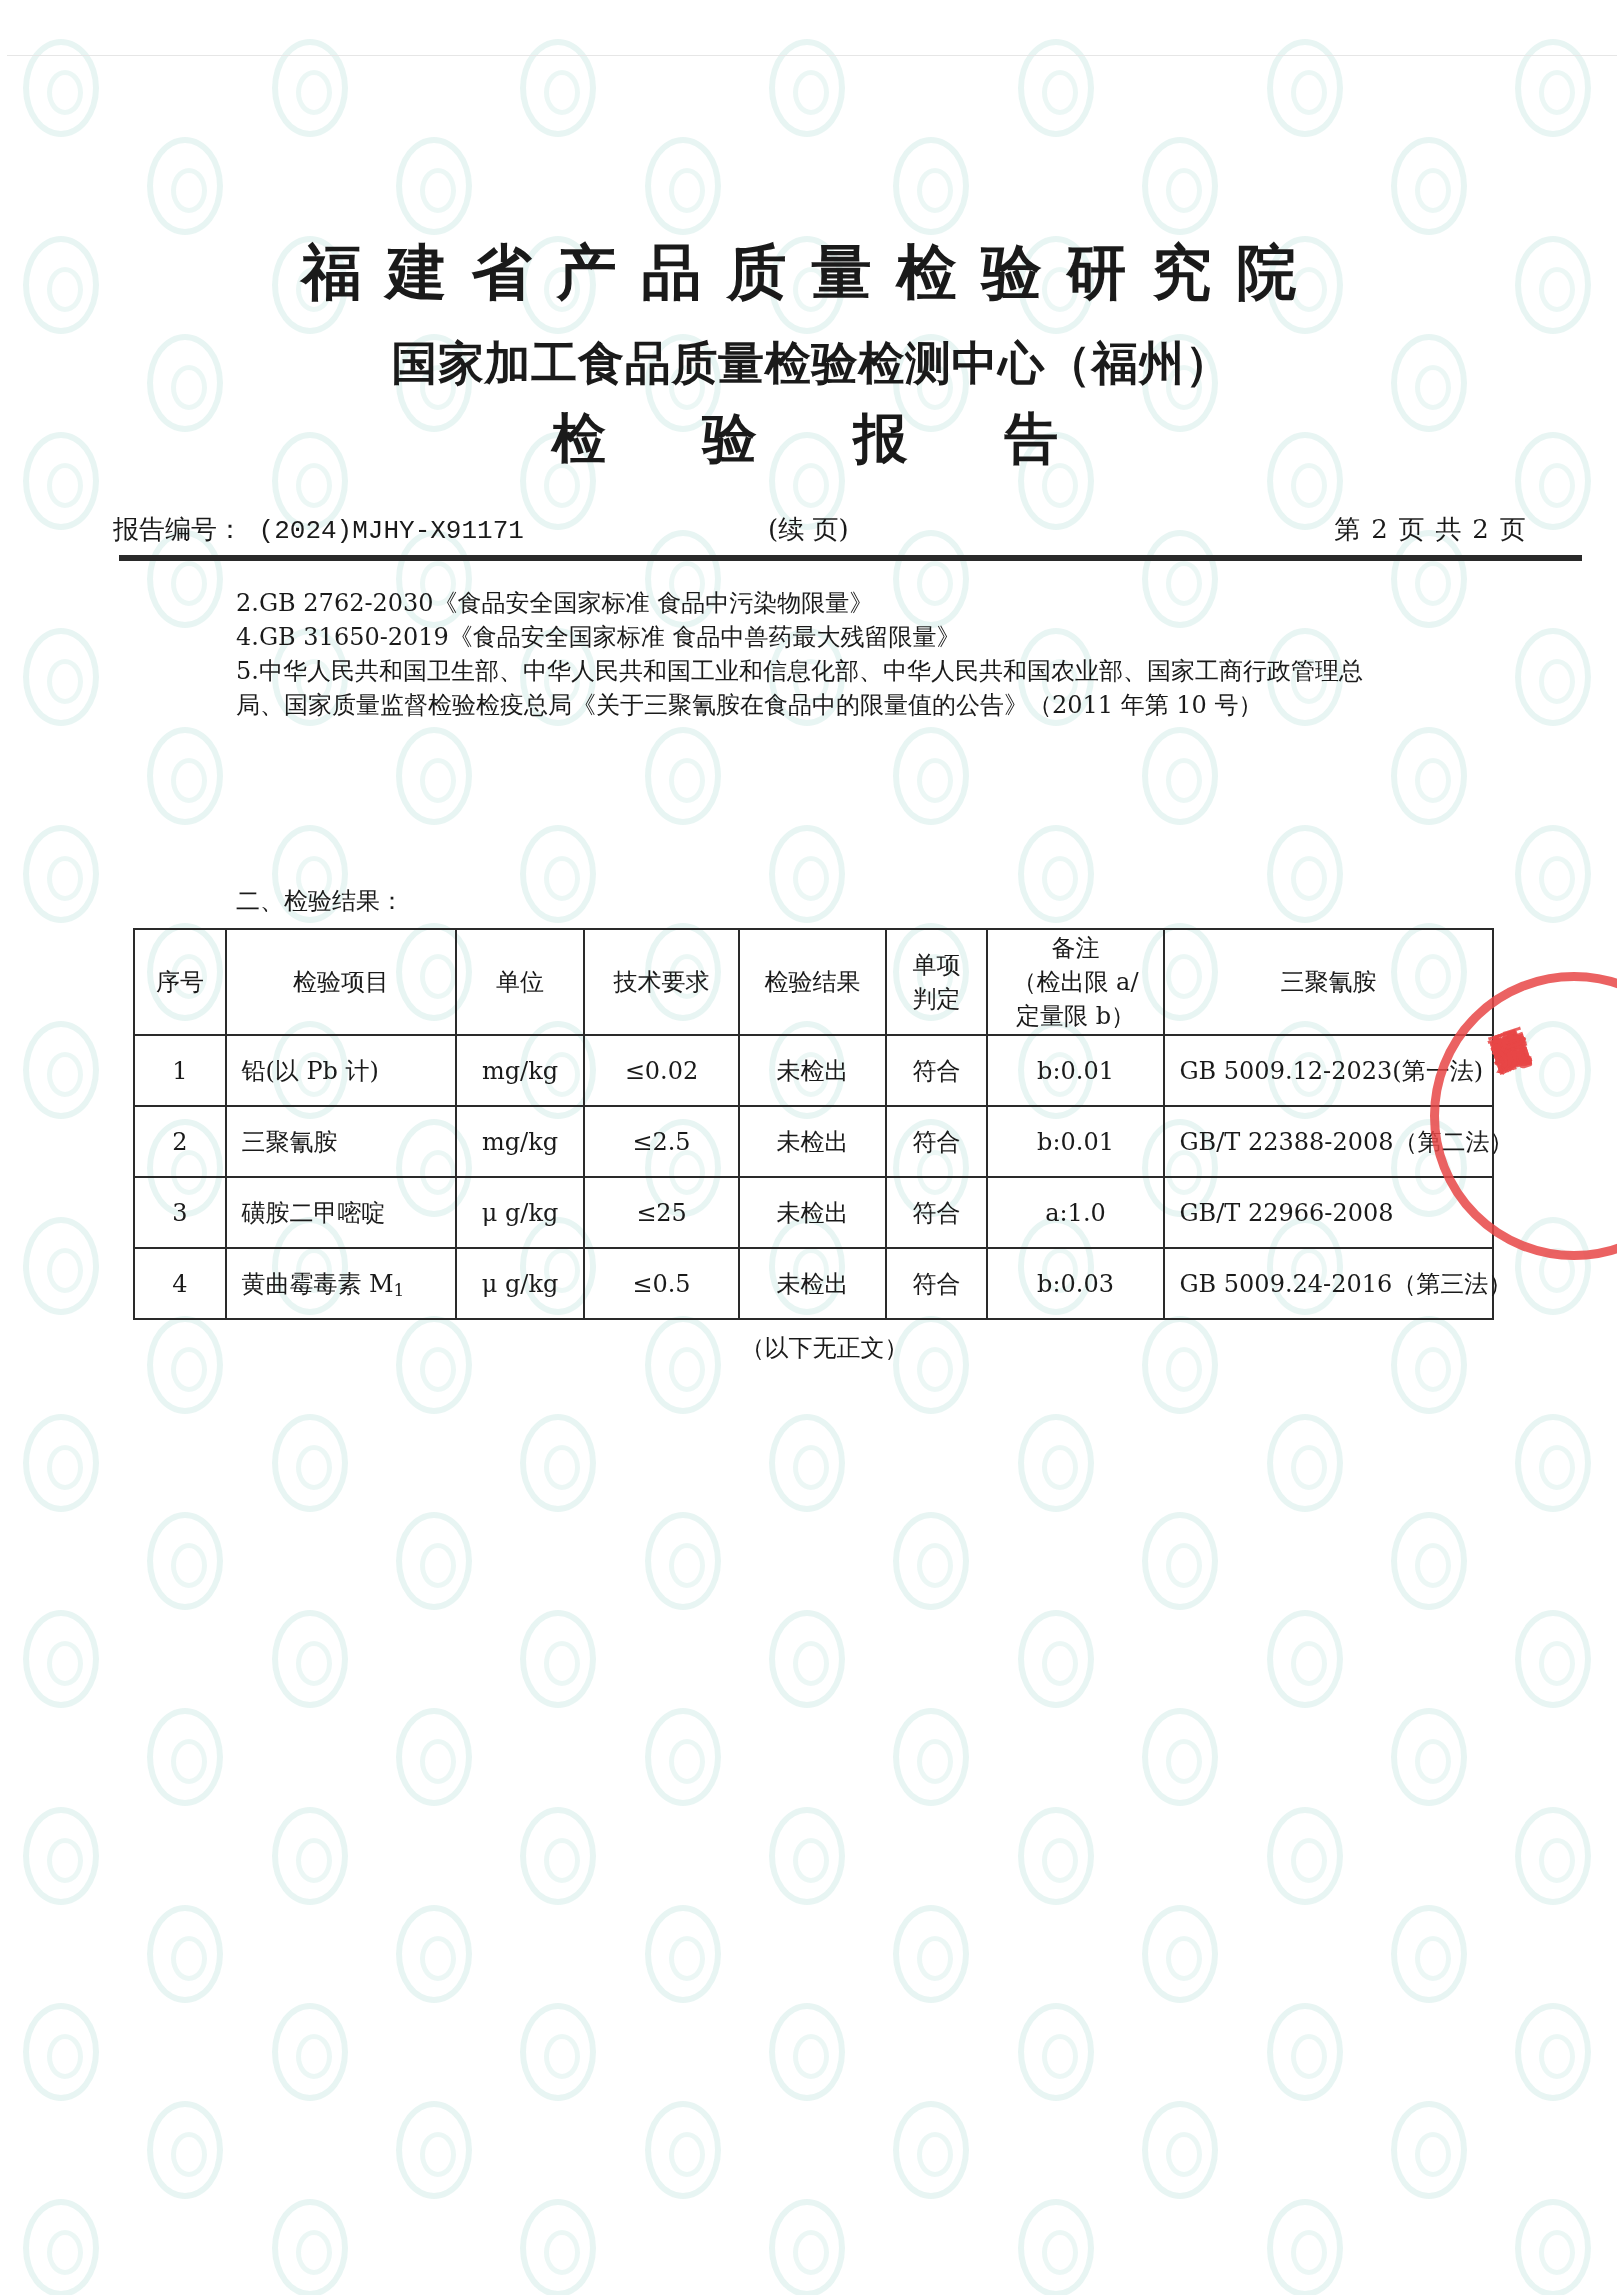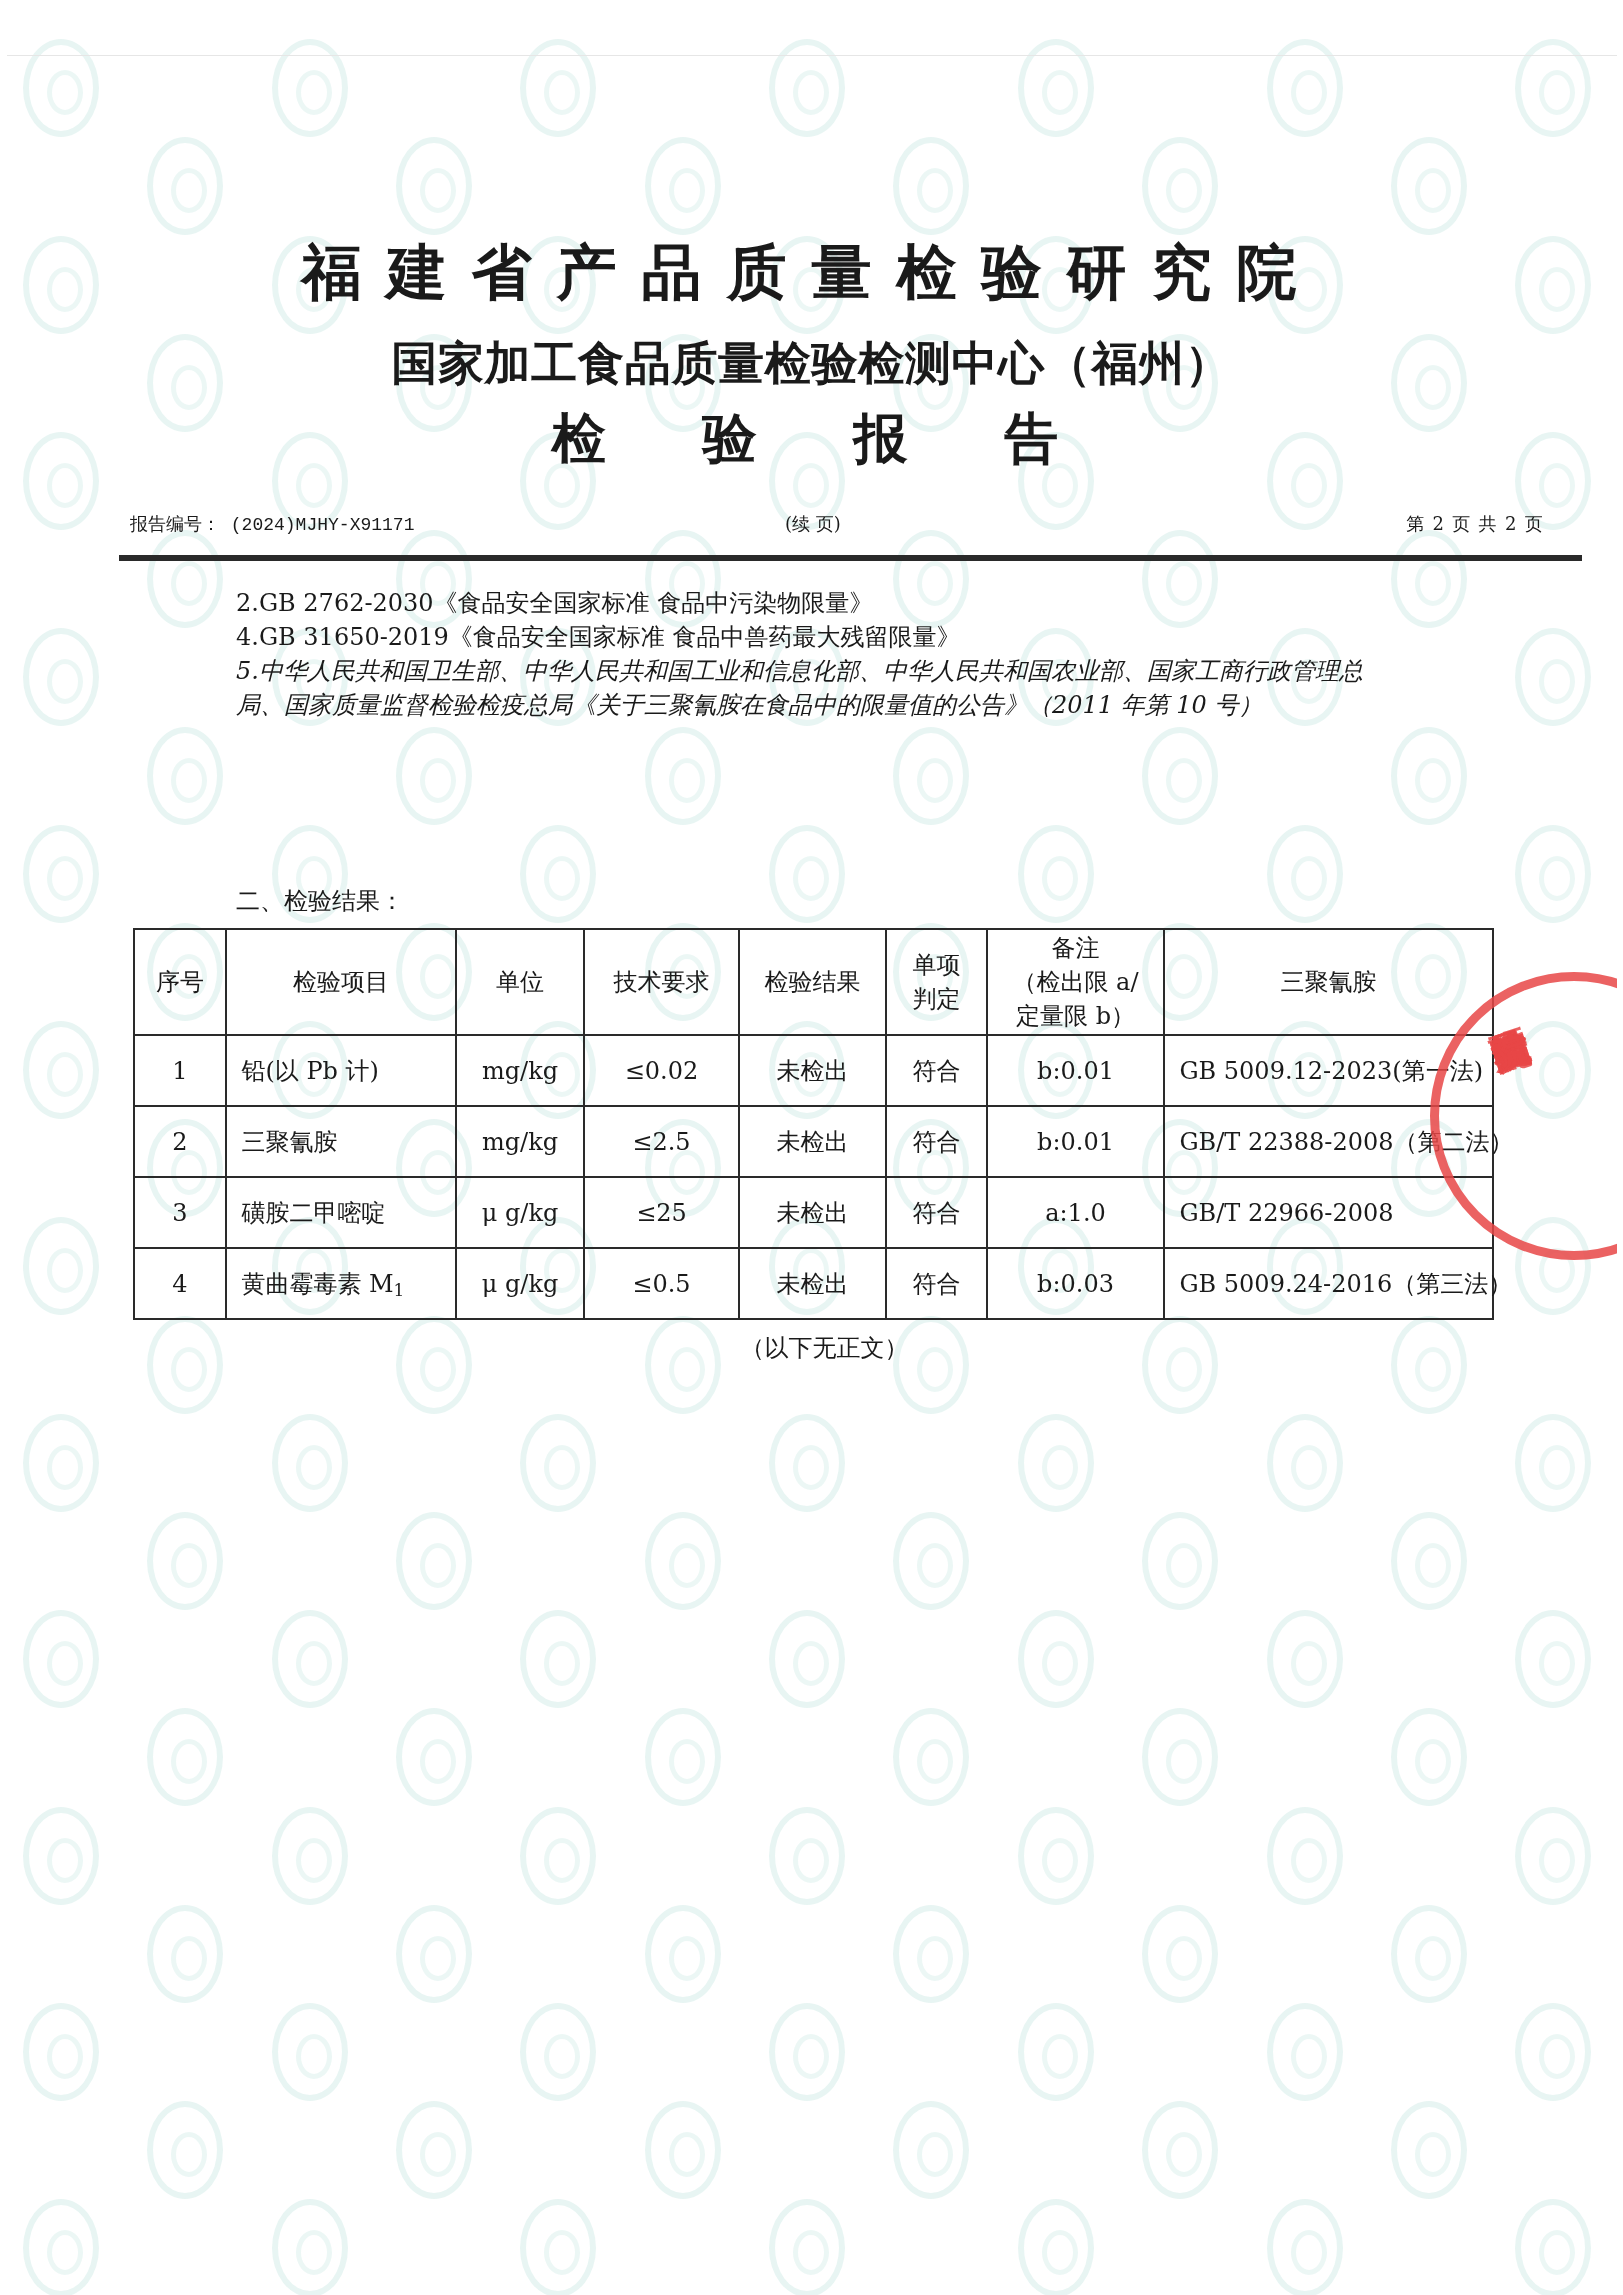--- a/index.html
+++ b/index.html
@@ -31,32 +31,32 @@
     position: absolute; top: 340px; left: 0; width: 1623px; text-align: center;
     font-family: "DejaVu Sans", sans-serif; font-weight: bold; font-size: 46px;
     letter-spacing: 0.7px; line-height: 1;
   }
   .title3 {
     position: absolute; top: 412px; left: 0; width: 1623px; text-align: center;
     font-family: "DejaVu Sans", sans-serif; font-weight: bold; font-size: 54px;
     letter-spacing: 39px; line-height: 1; padding-left: 26px; box-sizing: border-box;
   }
 
-  .meta-row { position: absolute; top: 512px; left: 130px; width: 1414px; height: 39px; z-index: 2;
-    font-family: "Liberation Mono", "DejaVu Sans Mono", monospace; font-size: 18px; }
+  .meta-row { position: absolute; top: 512px; left: 113px; width: 1414px; height: 39px; z-index: 2;
+    font-family: "Liberation Mono", "DejaVu Sans Mono", monospace; font-size: 26px; }
   .meta-left { position: absolute; left: 0; top: 0; }
   .meta-left .label { font-family: "DejaVu Serif", serif; }
   .meta-center { position: absolute; left: 655px; top: 0; font-family: "DejaVu Serif", serif; }
   .meta-right { position: absolute; right: 0; top: 0; font-family: "DejaVu Serif", serif; letter-spacing: 1.3px; }
   .header-rule { position: absolute; top: 555px; left: 119px; width: 1463px; height: 5.9px; background: #2a2a2a; z-index: 2; }
 
   .basis { position: absolute; top: 586px; left: 236px; width: 1178px; z-index: 2;
     font-size: 24px; line-height: 34px; }
   .basis p { margin: 0; }
-  .basis .item5 { width: 1152px; font-style: italic; }
+  .basis .item5 { width: 1152px; }
 
   .results-label { position: absolute; top: 885px; left: 236px; font-size: 24px; z-index: 2; }
 
   table.results {
     position: absolute; top: 928px; left: 133px; width: 1359px; z-index: 2;
     border-collapse: collapse; font-size: 24px; table-layout: fixed;
   }
   table.results th, table.results td {
     border: 2px solid #2a2a2a; text-align: center; vertical-align: middle;
     font-weight: normal; padding: 0;

